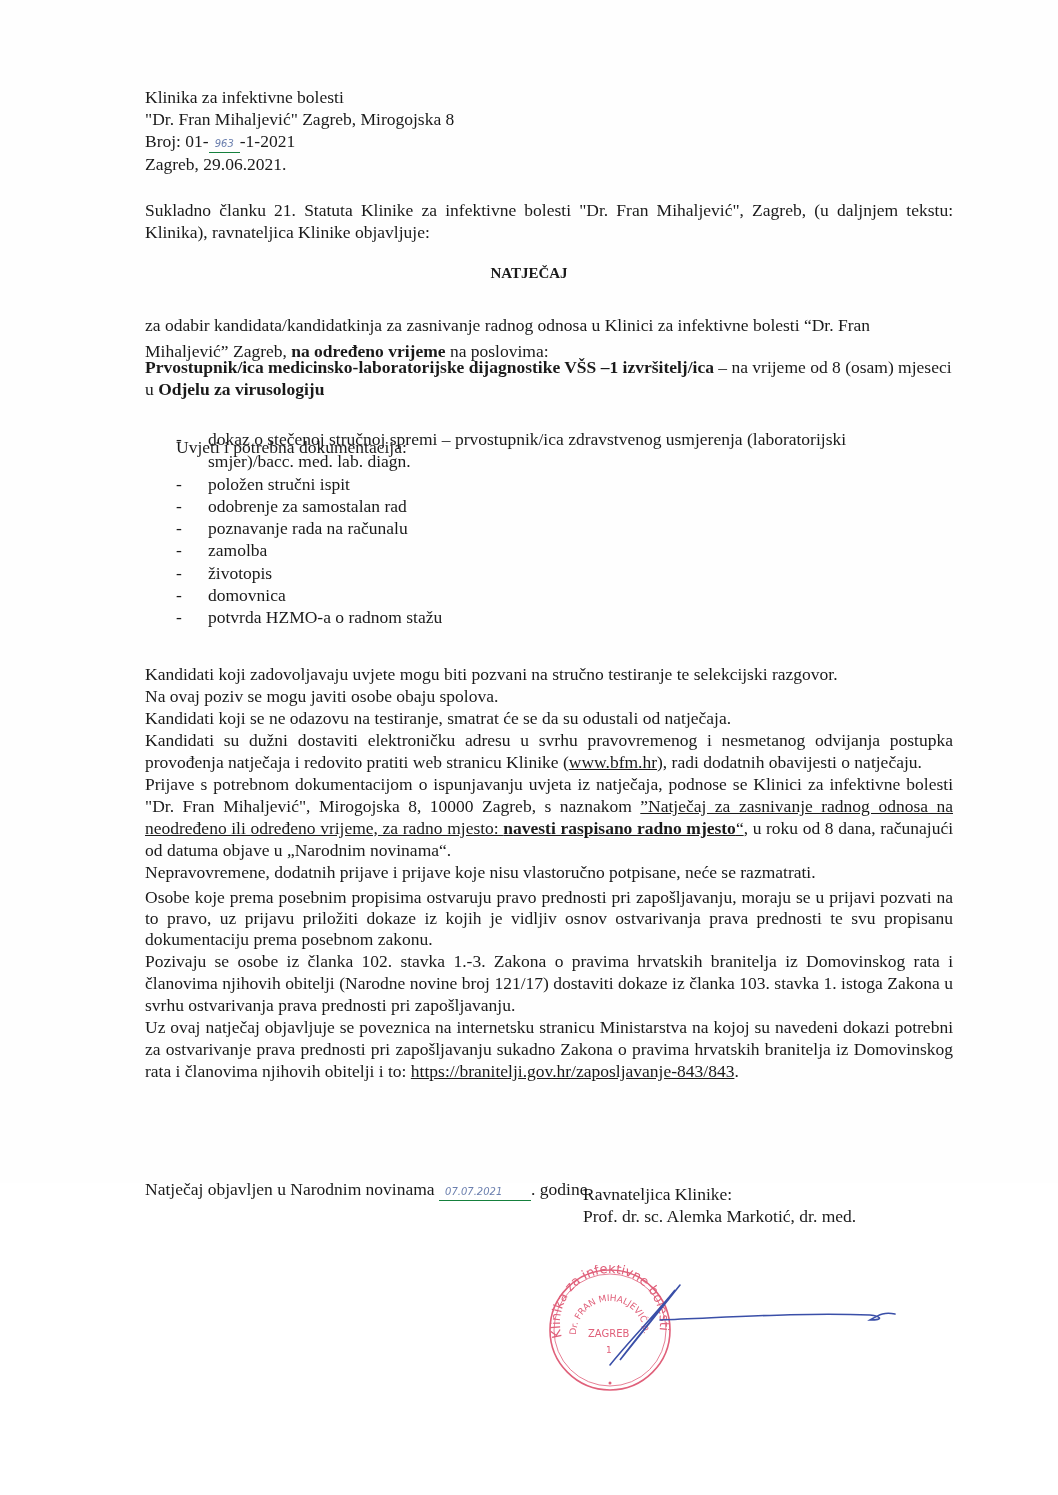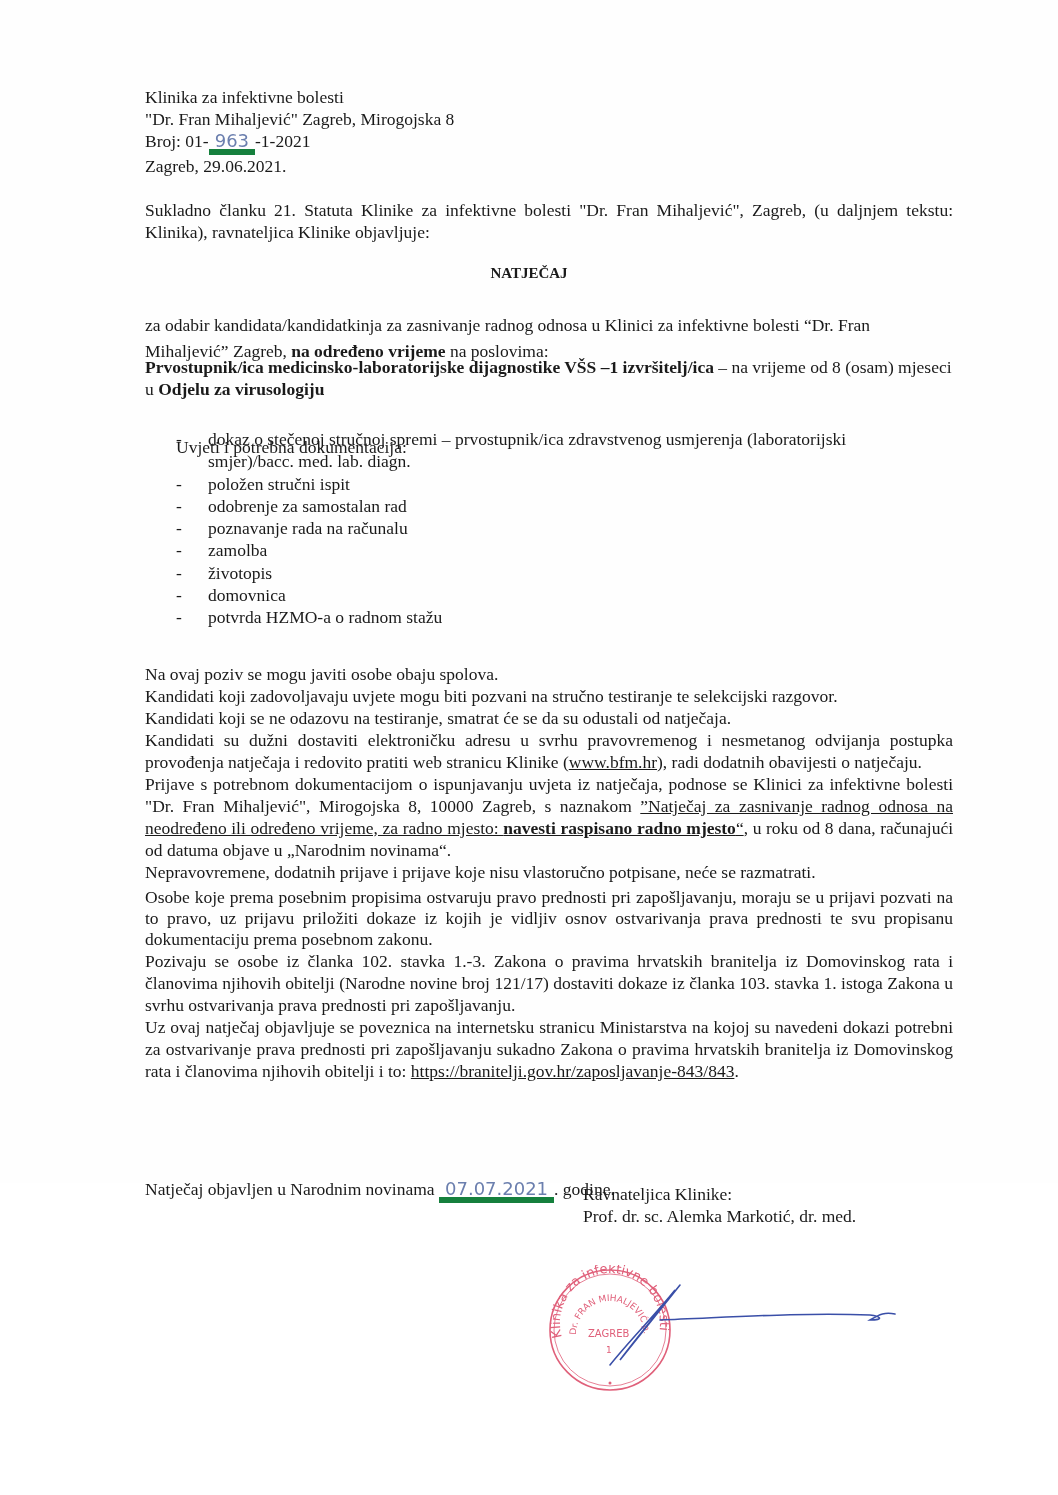--- a/index.html
+++ b/index.html
@@ -3,22 +3,22 @@
 <meta charset="utf-8">
 <style>
   html, body { margin: 0; padding: 0; background: #ffffff; }
   body { width: 1058px; height: 1495px; position: relative; overflow: hidden;
          font-family: "Liberation Serif", serif; color: #1a1a1a; font-size: 17.5px; }
   .page { position: absolute; left: 0; top: 0; width: 1058px; height: 1183px; background: #fefefe; }
   .blk { position: absolute; left: 145px; width: 808px; line-height: 22px; }
   .just { text-align: justify; }
   .b { font-weight: bold; }
   .u { text-decoration: underline; }
-  .hand { font-family: "DejaVu Sans", sans-serif; color: #6b7fae; font-size: 18px;
-          display: inline-block; border-bottom: 6px solid #15803d; padding: 0 6px; line-height: 16px; }
+  .hand { font-family: "DejaVu Sans", sans-serif; font-style: italic; color: #6b7fae; font-size: 10px;
+          display: inline-block; border-bottom: 1px solid #15803d; padding: 0 6px; line-height: 16px; }
   .title { position: absolute; left: 0; width: 1058px; top: 265px; text-align: center; font-weight: bold; font-size: 15px; }
   ul.req { list-style: none; margin: 0; padding: 0; }
   ul.req li { position: relative; padding-left: 32px; line-height: 22.3px; }
   ul.req li::before { content: "-"; position: absolute; left: 0; }
   .sig { position: absolute; left: 583px; top: 1183px; line-height: 22px; }
   .stamp { position: absolute; left: 540px; top: 1265px; width: 140px; height: 130px; }
   .sigline { position: absolute; left: 600px; top: 1280px; width: 300px; height: 90px; }
 </style>
 </head>
 <body>
@@ -49,22 +49,22 @@
       <li>odobrenje za samostalan rad</li>
       <li>poznavanje rada na računalu</li>
       <li>zamolba</li>
       <li>životopis</li>
       <li>domovnica</li>
       <li>potvrda HZMO-a o radnom stažu</li>
     </ul>
   </div>
 
   <div class="blk just" style="top:663px;">
+    <div>Kandidati koji zadovoljavaju uvjete mogu biti pozvani na stručno testiranje te selekcijski razgovor.</div>
     <div>Na ovaj poziv se mogu javiti osobe obaju spolova.</div>
-    <div>Kandidati koji zadovoljavaju uvjete mogu biti pozvani na stručno testiranje te selekcijski razgovor.</div>
     <div>Kandidati koji se ne odazovu na testiranje, smatrat će se da su odustali od natječaja.</div>
     <div><span>Kandidati su dužni dostaviti elektroničku adresu u svrhu pravovremenog i nesmetanog odvijanja postupka provođenja natječaja i redovito pratiti web stranicu Klinike (</span><span class="u">www.bfm.hr</span><span>), radi dodatnih obavijesti o natječaju.</span></div>
     <div><span>Prijave s potrebnom dokumentacijom o ispunjavanju uvjeta iz natječaja, podnose se Klinici za infektivne bolesti "Dr. Fran Mihaljević", Mirogojska 8, 10000 Zagreb, s naznakom </span><span class="u">”Natječaj za zasnivanje radnog odnosa na neodređeno ili određeno vrijeme, za radno mjesto: </span><span class="u b">navesti raspisano radno mjesto</span><span class="u">“</span><span>, u roku od 8 dana, računajući od datuma objave u „Narodnim novinama“.</span></div>
     <div style="margin-bottom:4px;">Nepravovremene, dodatnih prijave i prijave koje nisu vlastoručno potpisane, neće se razmatrati.</div>
     <div style="line-height:21px;">Osobe koje prema posebnim propisima ostvaruju pravo prednosti pri zapošljavanju, moraju se u prijavi pozvati na to pravo, uz prijavu priložiti dokaze iz kojih je vidljiv osnov ostvarivanja prava prednosti te svu propisanu dokumentaciju prema posebnom zakonu.</div>
     <div>Pozivaju se osobe iz članka 102. stavka 1.-3. Zakona o pravima hrvatskih branitelja iz Domovinskog rata i članovima njihovih obitelji (Narodne novine broj 121/17) dostaviti dokaze iz članka 103. stavka 1. istoga Zakona u svrhu ostvarivanja prava prednosti pri zapošljavanju.</div>
     <div><span>Uz ovaj natječaj objavljuje se poveznica na internetsku stranicu Ministarstva na kojoj su navedeni dokazi potrebni za ostvarivanje prava prednosti pri zapošljavanju sukadno Zakona o pravima hrvatskih branitelja iz Domovinskog rata i članovima njihovih obitelji i to: </span><span class="u">https://branitelji.gov.hr/zaposljavanje-843/843</span><span>.</span></div>
   </div>
 
   <div class="blk" style="top:1178px;"><span>Natječaj objavljen u Narodnim novinama </span><span class="hand" style="min-width:80px;">07.07.2021</span><span>. godine.</span></div>

